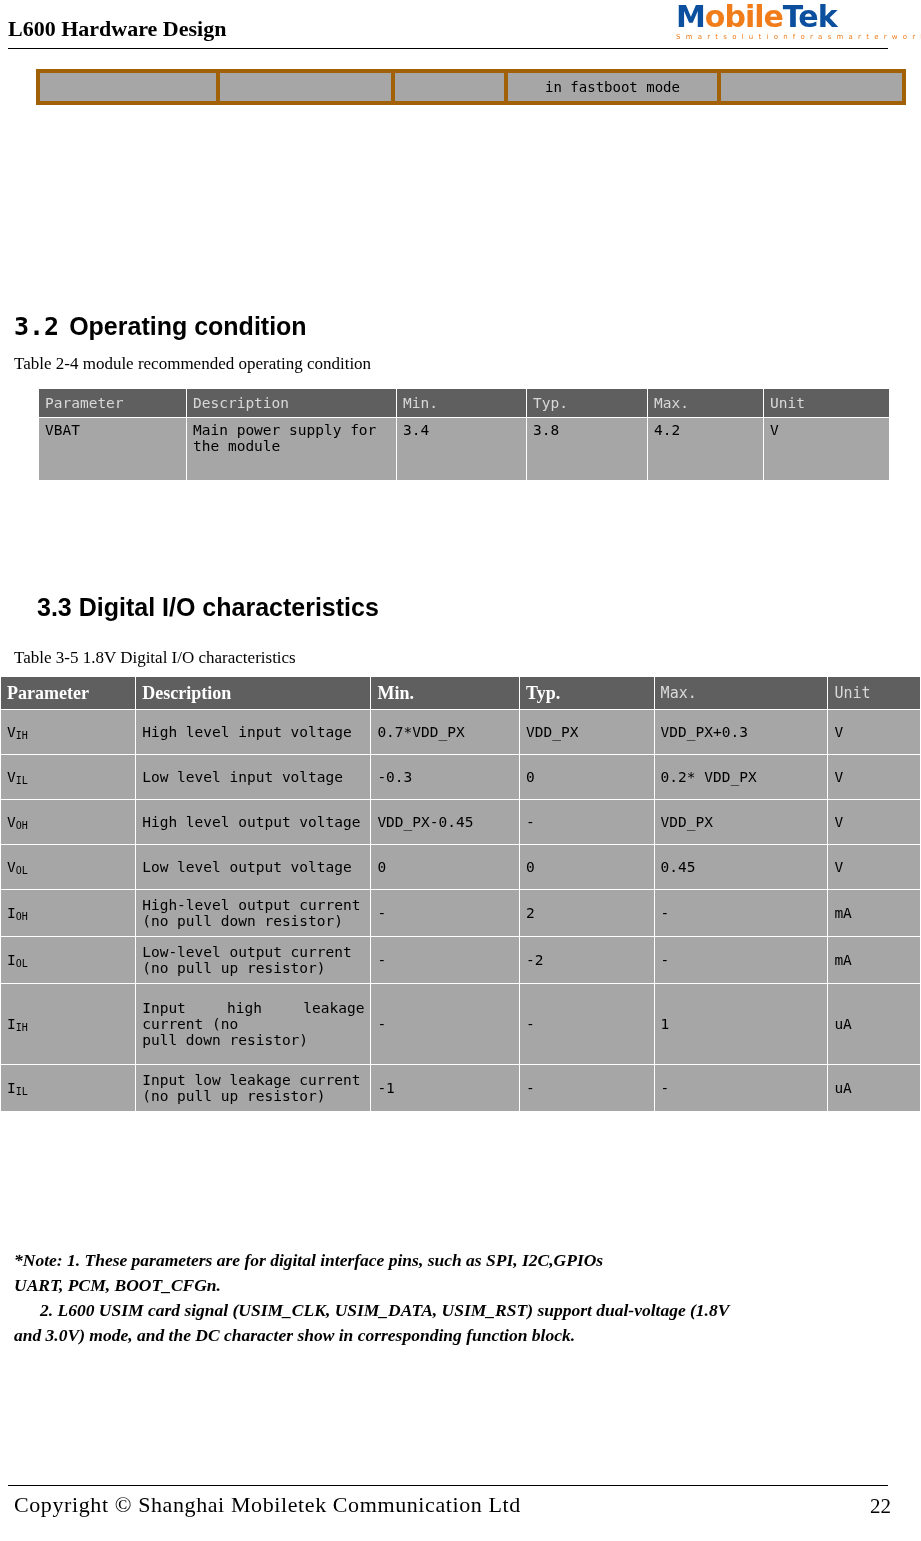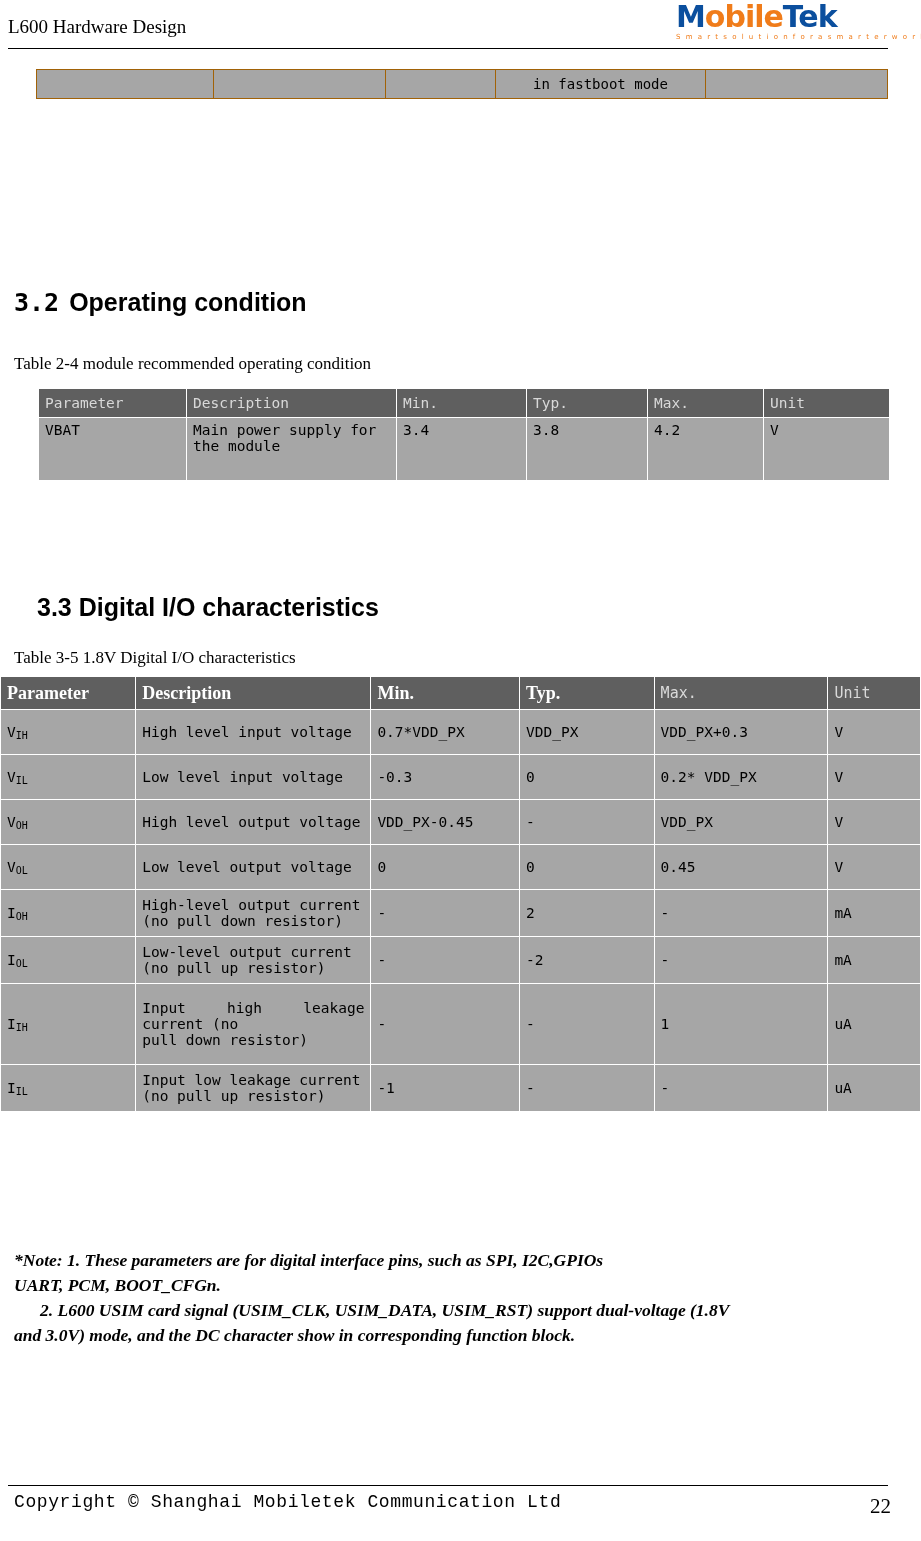--- a/index.html
+++ b/index.html
@@ -28,22 +28,23 @@
     left: 0;
     top: 0;
     width: 921px;
     height: 52px;
   }
   .header-title {
     position: absolute;
     left: 8px;
     top: 16px;
     font-family: "Liberation Serif", serif;
-    font-size: 19px;
-    color: #000;
+    font-size: 22px;
+    color: #000;
+    font-weight: bold;
   }
   .header-rule {
     position: absolute;
     left: 8px;
     top: 48px;
     width: 880px;
     height: 0;
     border-top: 1.6px solid #000;
   }
   .logo {
@@ -76,40 +77,40 @@
   
   .top-table {
     position: absolute;
     left: 36px;
     top: 69px;
     border-collapse: collapse;
     table-layout: fixed;
   }
   .top-table td {
     background: #a6a6a6;
-    border: 1px solid #a16207;
+    border: 4px solid #a16207;
     height: 28px;
     font-family: "DejaVu Sans Mono", monospace;
     font-size: 14px;
     color: #000;
     text-align: center;
     vertical-align: middle;
     padding: 0 2px;
   }
 
   
   .sec-num {
     font-family: "DejaVu Sans Mono", monospace;
     font-weight: bold;
     font-size: 25px;
   }
   .sec-32 {
     position: absolute;
     left: 14px;
-    top: 288px;
+    top: 312px;
     font-size: 25px;
     font-weight: bold;
     font-family: "Liberation Sans", sans-serif;
     white-space: nowrap;
   }
   .sec-32 .sec-label {
     font-family: "Liberation Sans", sans-serif;
     font-weight: bold;
     font-size: 25px;
     margin-left: 10px;
@@ -224,22 +225,22 @@
     left: 8px;
     top: 1485px;
     width: 880px;
     height: 0;
     border-top: 1.4px solid #000;
   }
   .footer-text {
     position: absolute;
     left: 14px;
     top: 1492px;
-    font-family: Liberation Mono, monospace;
-    font-size: 18px;
+    font-family: Liberation Serif, serif;
+    font-size: 22px;
     letter-spacing: 0.6px;
   }
   .footer-page {
     position: absolute;
     right: 30px;
     top: 1494px;
     font-family: "Liberation Serif", serif;
     font-size: 21px;
   }
 </style>

